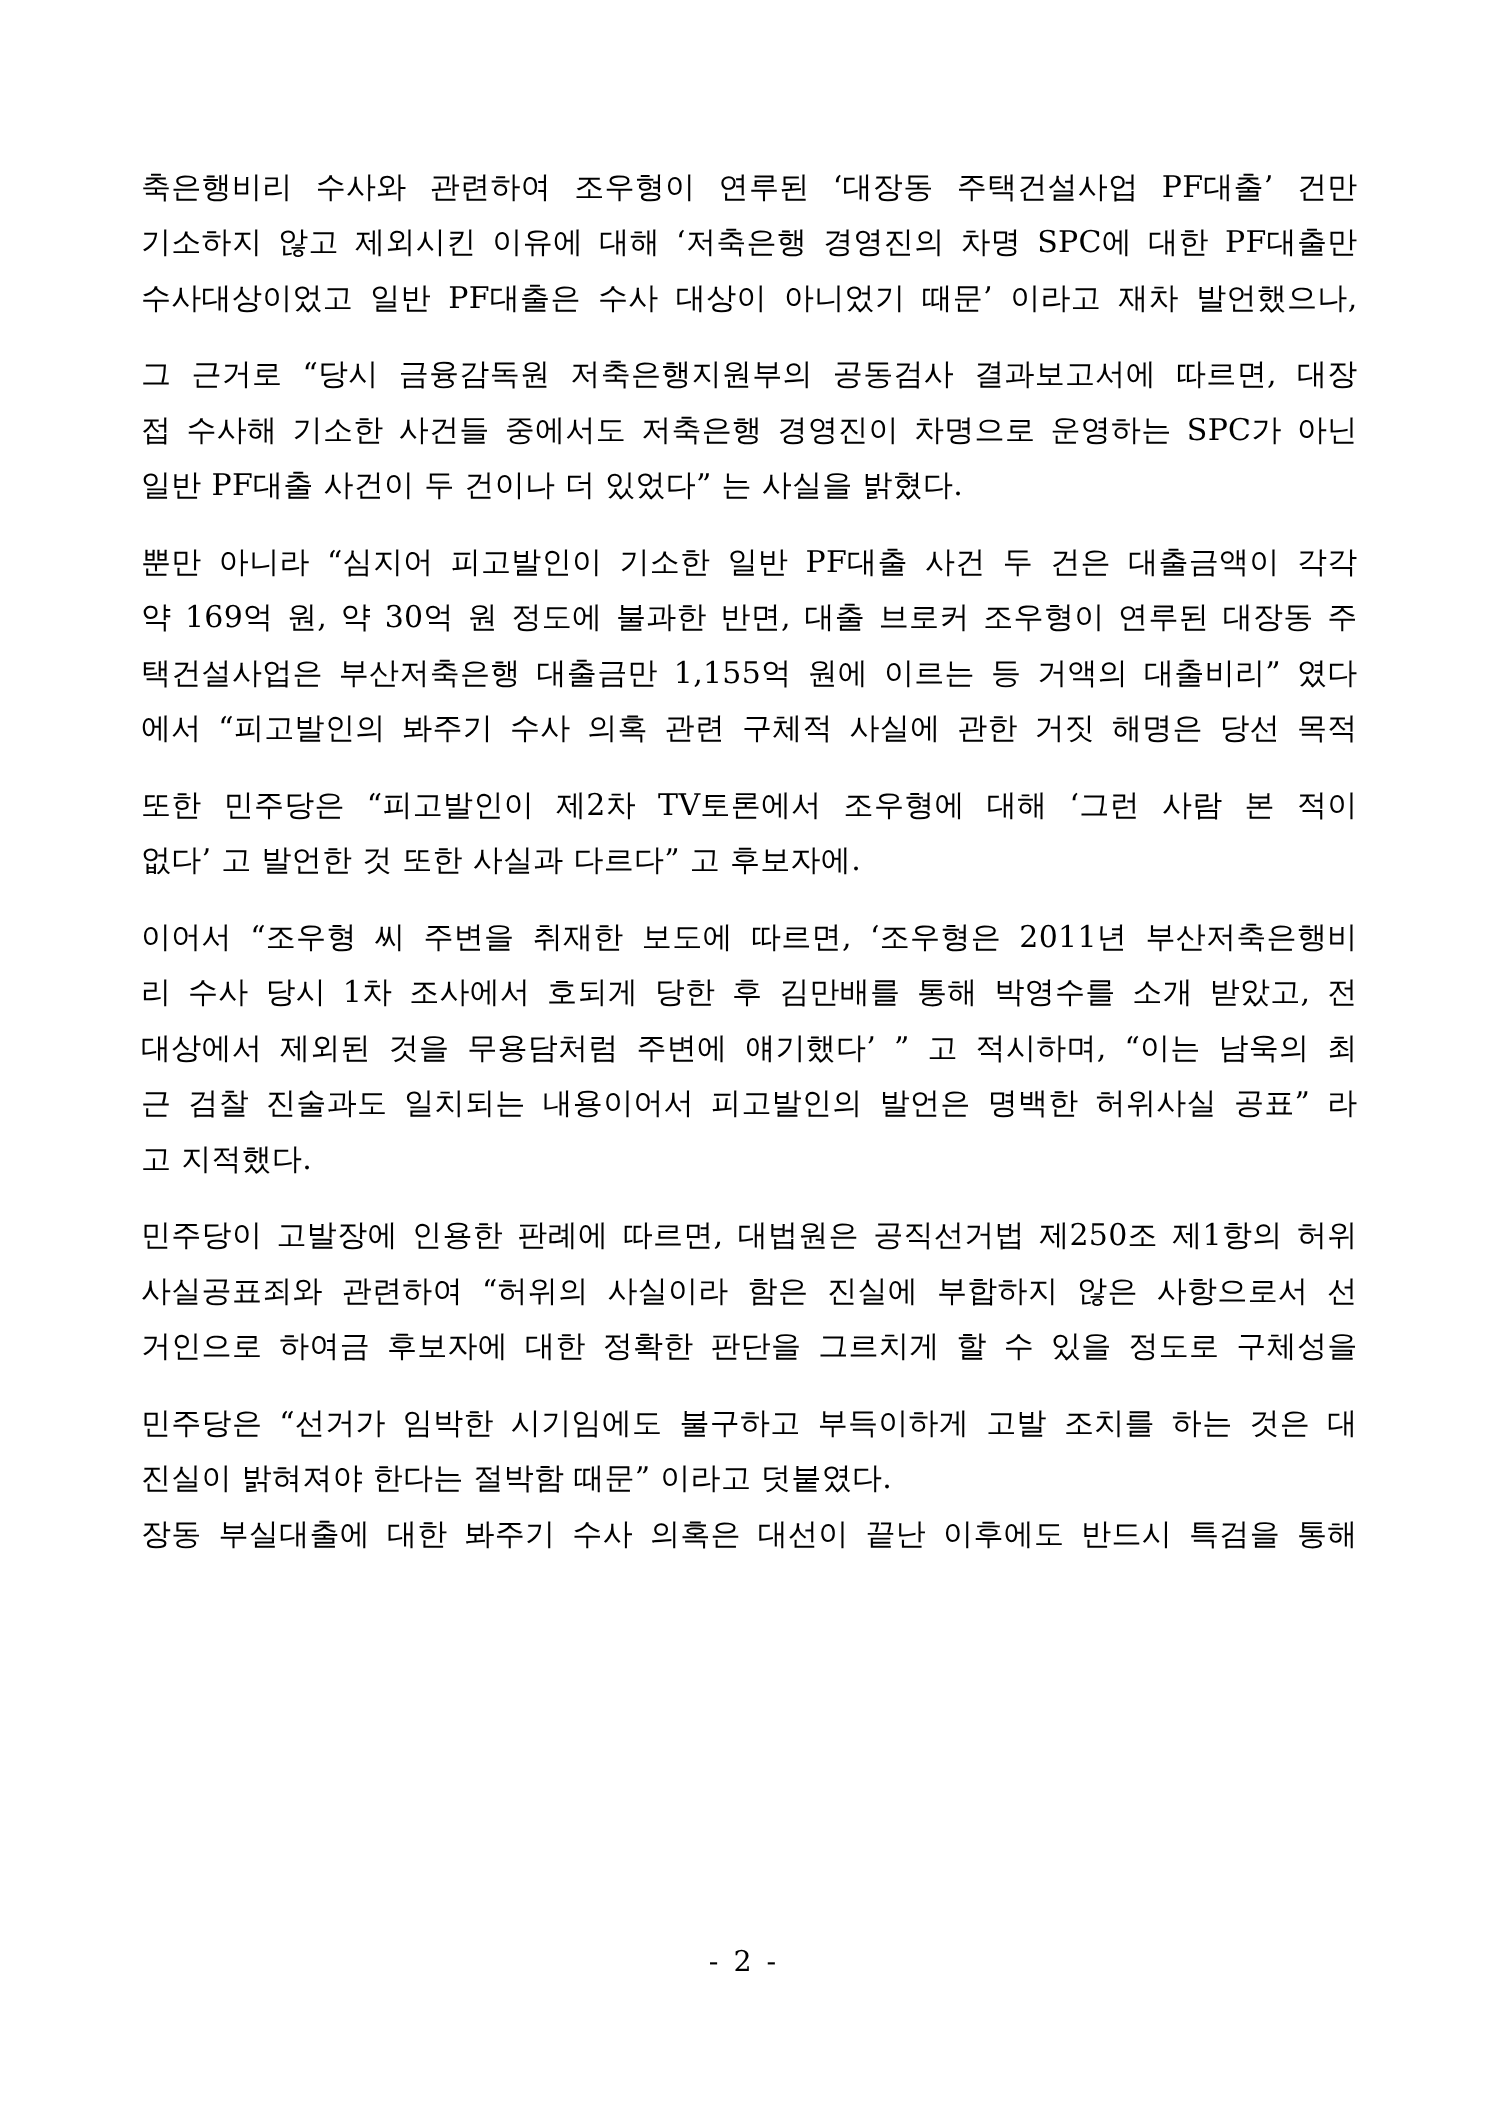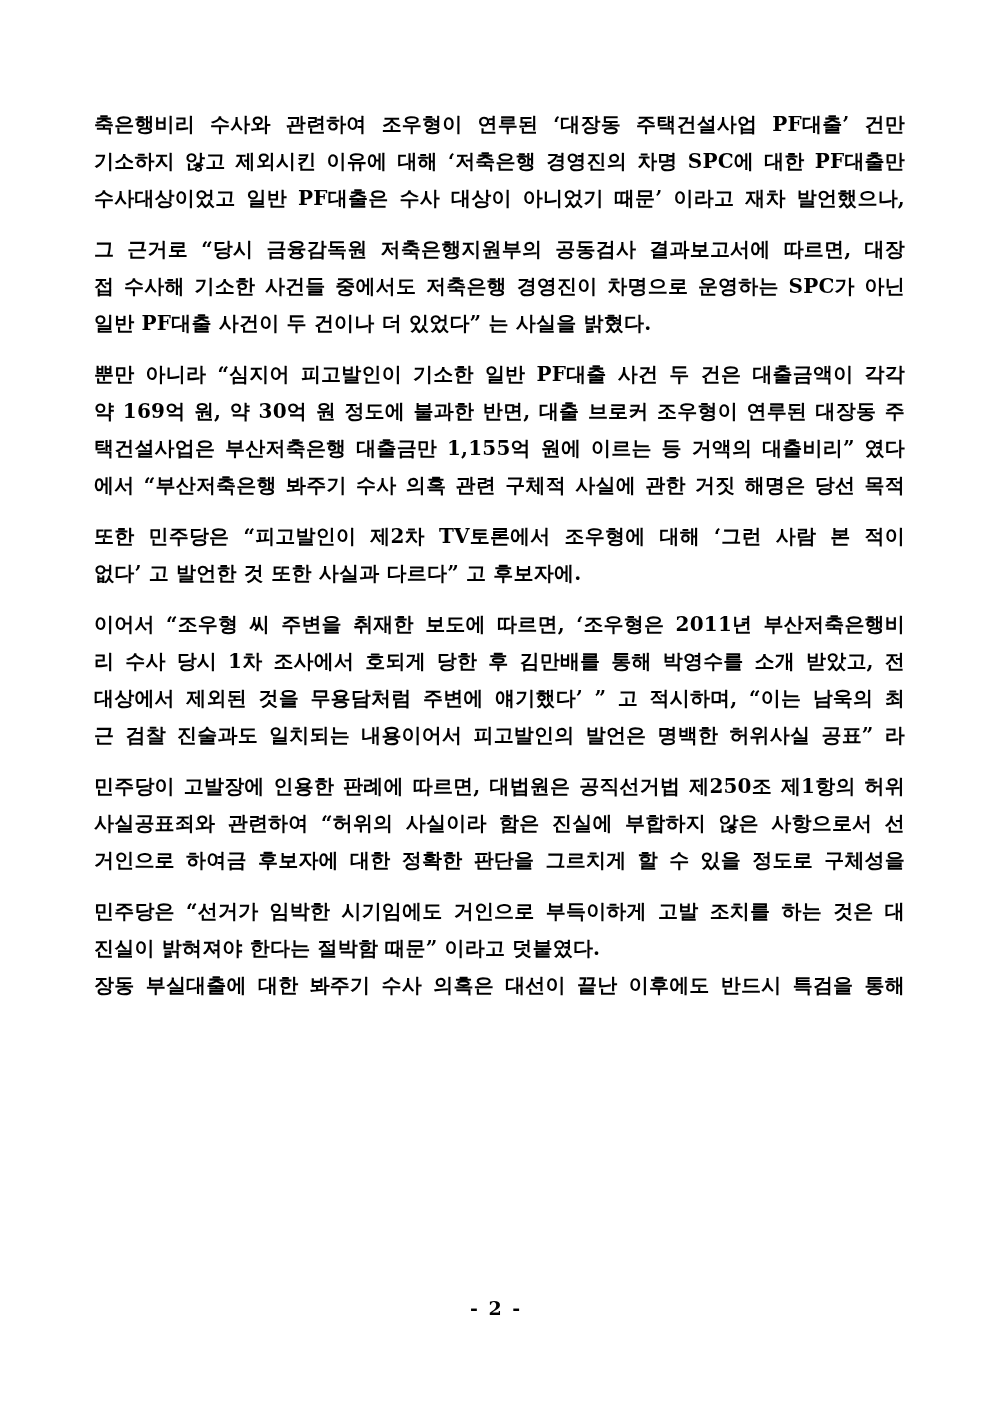--- a/index.html
+++ b/index.html
@@ -11,21 +11,20 @@
     position: relative;
     width: 992px;
     height: 1403px;
     margin: 0 auto;
     background: #ffffff;
     box-sizing: border-box;
     padding: 106px 87px 0 94px;
     font-family: "DejaVu Serif", "Liberation Serif", serif;
     color: #000000;
     overflow: hidden;
-    font-weight: bold;
   }
   .body-text {
     width: 100%;
   }
   .paragraph {
     margin: 0 0 14px 0;
   }
   .line {
     font-size: 20px;
     line-height: 37px;
@@ -62,39 +61,40 @@
       </div>
       <div class="paragraph">
         <div class="line">그 근거로 “당시 금융감독원 저축은행지원부의 공동검사 결과보고서에 따르면, 대장</div>
         <div class="line">접 수사해 기소한 사건들 중에서도 저축은행 경영진이 차명으로 운영하는 SPC가 아닌</div>
         <div class="line last">일반 PF대출 사건이 두 건이나 더 있었다” 는 사실을 밝혔다.</div>
       </div>
       <div class="paragraph">
         <div class="line">뿐만 아니라 “심지어 피고발인이 기소한 일반 PF대출 사건 두 건은 대출금액이 각각</div>
         <div class="line">약 169억 원, 약 30억 원 정도에 불과한 반면, 대출 브로커 조우형이 연루된 대장동 주</div>
         <div class="line">택건설사업은 부산저축은행 대출금만 1,155억 원에 이르는 등 거액의 대출비리” 였다</div>
-        <div class="line">에서 “부산저축은행 봐주기 수사 의혹 관련 구체적 사실에 관한 거짓 해명은 당선 목적</div>
+        <div class="line">에서 “피고발인의 봐주기 수사 의혹 관련 구체적 사실에 관한 거짓 해명은 당선 목적</div>
       </div>
       <div class="paragraph">
         <div class="line">또한 민주당은 “피고발인이 제2차 TV토론에서 조우형에 대해 ‘그런 사람 본 적이</div>
         <div class="line last">없다’ 고 발언한 것 또한 사실과 다르다” 고 후보자에.</div>
       </div>
       <div class="paragraph">
         <div class="line">이어서 “조우형 씨 주변을 취재한 보도에 따르면, ‘조우형은 2011년 부산저축은행비</div>
         <div class="line">리 수사 당시 1차 조사에서 호되게 당한 후 김만배를 통해 박영수를 소개 받았고, 전</div>
         <div class="line">대상에서 제외된 것을 무용담처럼 주변에 얘기했다’ ” 고 적시하며, “이는 남욱의 최</div>
         <div class="line">근 검찰 진술과도 일치되는 내용이어서 피고발인의 발언은 명백한 허위사실 공표” 라</div>
+        <div class="line last">고 지적했다.</div>
       </div>
       <div class="paragraph">
         <div class="line">민주당이 고발장에 인용한 판례에 따르면, 대법원은 공직선거법 제250조 제1항의 허위</div>
         <div class="line">사실공표죄와 관련하여 “허위의 사실이라 함은 진실에 부합하지 않은 사항으로서 선</div>
         <div class="line">거인으로 하여금 후보자에 대한 정확한 판단을 그르치게 할 수 있을 정도로 구체성을</div>
       </div>
       <div class="paragraph">
-        <div class="line">민주당은 “선거가 임박한 시기임에도 거인으로 부득이하게 고발 조치를 하는 것은 대</div>
+        <div class="line">민주당은 “선거가 임박한 시기임에도 불구하고 부득이하게 고발 조치를 하는 것은 대</div>
         <div class="line last">진실이 밝혀져야 한다는 절박함 때문” 이라고 덧붙였다.</div>
         <div class="line">장동 부실대출에 대한 봐주기 수사 의혹은 대선이 끝난 이후에도 반드시 특검을 통해</div>
       </div>
     </div>
   <div class="footer">
     <span>- 2 -</span>
   </div>
 </div>
 
 </body></html>

